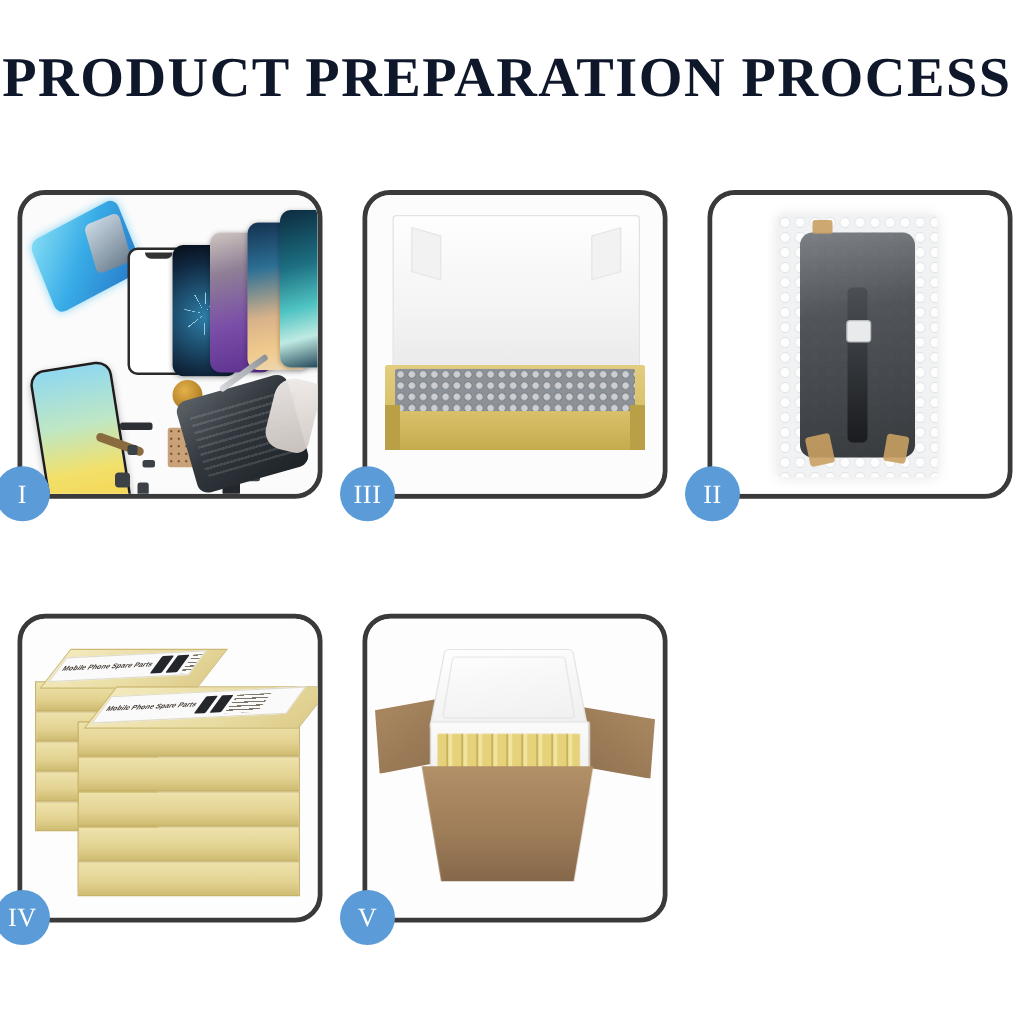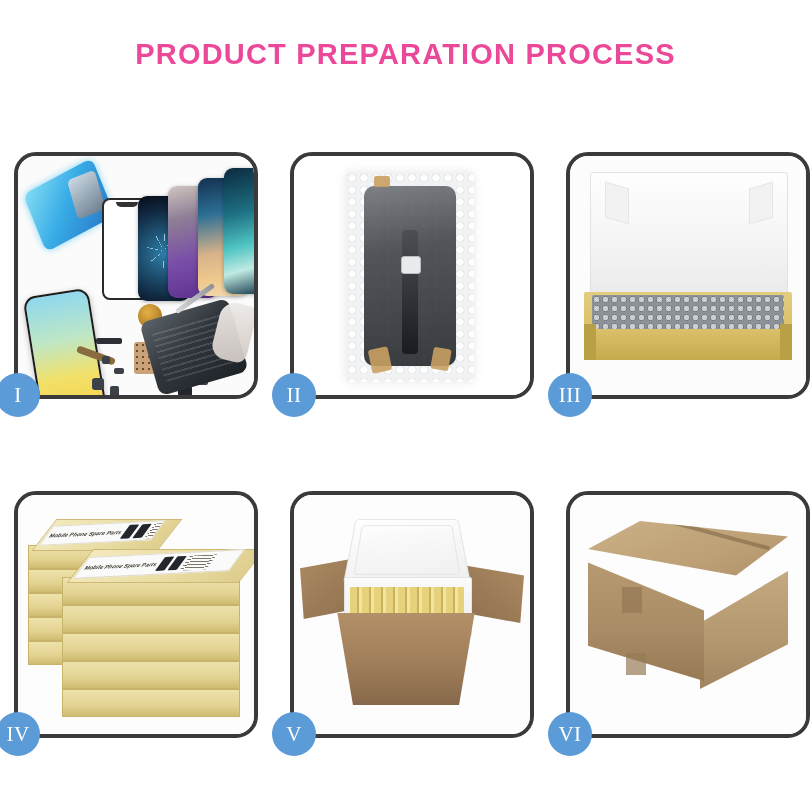--- a/index.html
+++ b/index.html
@@ -8,23 +8,23 @@
     background:#ffffff;
     font-family:"Liberation Sans", sans-serif;
     overflow:hidden;
     position:relative;
   }
   .page{width:811px;height:811px;position:relative;box-sizing:border-box;}
 
   
   .header{padding-top:40px;text-align:center;}
   .title{
-    font-size:29px;letter-spacing:1.2px;color:#ec4899;
+    font-size:45px;letter-spacing:1.2px;color:#0f172a;
     font-weight:700;line-height:1;margin:0;
-    font-family:Liberation Sans, sans-serif;
+    font-family:Liberation Serif, serif;
   }
   .subtitle{
     margin:12px 0 0 0;font-size:15.5px;color:#1a1a1a;
     letter-spacing:.1px;font-weight:400;
   }
 
   
   .grid{
     position:absolute;left:14px;top:152px;
     width:789px;
@@ -346,48 +346,48 @@
         <div class="partdot pd9"></div>
         <div class="partdot pd10"></div>
         <div class="chassis"></div>
         <div class="hand"></div>
         <div class="tweezer"></div>
       </div>
       <div class="badge">I</div>
     </div>
 
     <div class="panel">
+      <div class="panel-inner p3">
+        <div class="lid">
+          <div class="lid-flapL"></div>
+          <div class="lid-flapR"></div>
+        </div>
+        <div class="tray"></div>
+        <div class="tray-in"></div>
+        <div class="tray-edgeL"></div>
+        <div class="tray-edgeR"></div>
+      </div>
+      <div class="badge">III</div>
+    </div>
+
+    <div class="panel">
       <div class="panel-inner p2">
         <div class="bubble-pack">
           <div class="inner-screen"></div>
           <div class="ribbon"></div>
           <div class="conn"></div>
           <div class="tapeA"></div>
           <div class="tapeB"></div>
           <div class="tapeC"></div>
         </div>
       </div>
       <div class="badge">II</div>
     </div>
 
     <div class="panel">
-      <div class="panel-inner p3">
-        <div class="lid">
-          <div class="lid-flapL"></div>
-          <div class="lid-flapR"></div>
-        </div>
-        <div class="tray"></div>
-        <div class="tray-in"></div>
-        <div class="tray-edgeL"></div>
-        <div class="tray-edgeR"></div>
-      </div>
-      <div class="badge">III</div>
-    </div>
-
-    <div class="panel">
       <div class="panel-inner p4">
         <div class="stack">
 
           <div class="box" style="left:2px;top:36px;width:96px;height:22px;"></div>
           <div class="box" style="left:2px;top:60px;width:96px;height:22px;"></div>
           <div class="box" style="left:2px;top:84px;width:96px;height:22px;"></div>
           <div class="box" style="left:2px;top:108px;width:96px;height:22px;"></div>
           <div class="box" style="left:2px;top:132px;width:96px;height:22px;"></div>
 
           <div class="box-top" style="left:18px;top:10px;width:124px;height:30px;"></div>
@@ -421,29 +421,15 @@
         <div class="flapL"></div>
         <div class="flapR"></div>
         <div class="foam-lid"></div>
         <div class="foam"></div>
         <div class="ybars"></div>
         <div class="carton-body"></div>
       </div>
       <div class="badge">V</div>
     </div>
 
-    <div class="panel">
-      <div class="panel-inner p6">
-        <div class="ship">
-          <div class="ship-top">
-            <div class="seam"></div>
-          </div>
-          <div class="ship-side"></div>
-          <div class="ship-front"></div>
-          <div class="tape1"></div>
-          <div class="tape2"></div>
-        </div>
-      </div>
-      <div class="badge">VI</div>
-    </div>
 
   </div>
 </div>
 
 </body></html>

